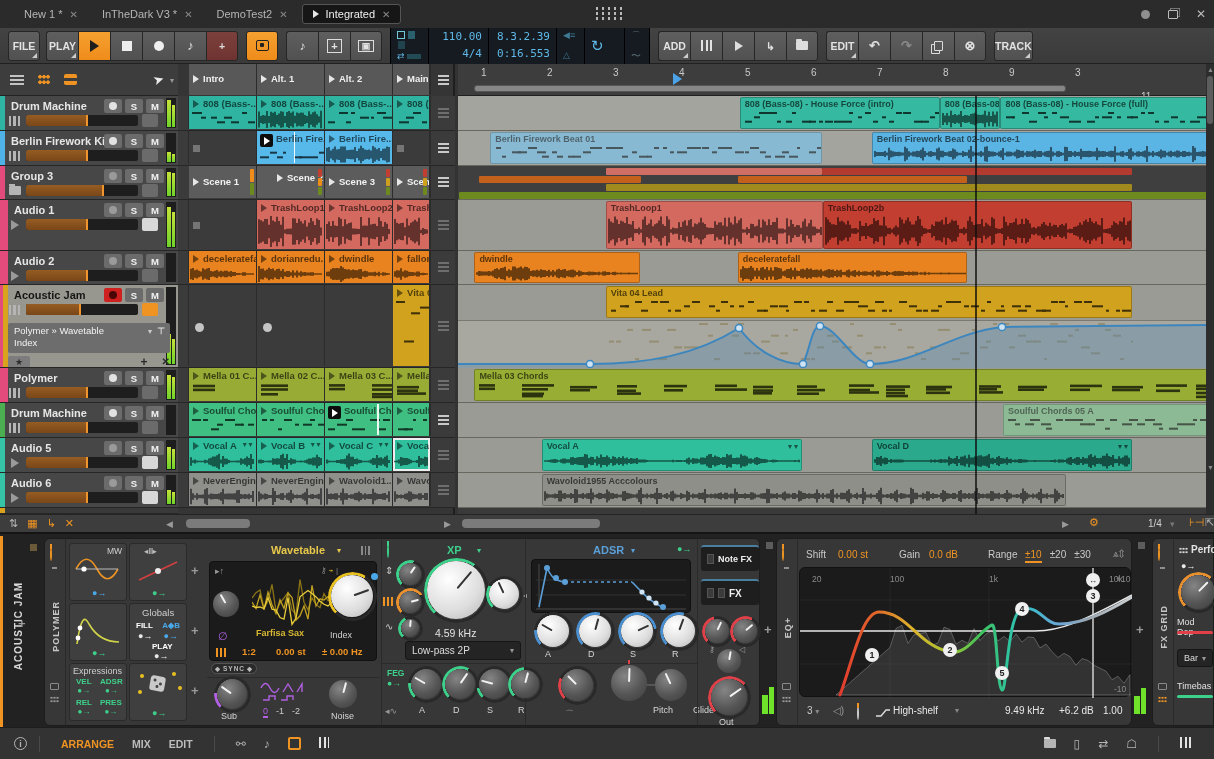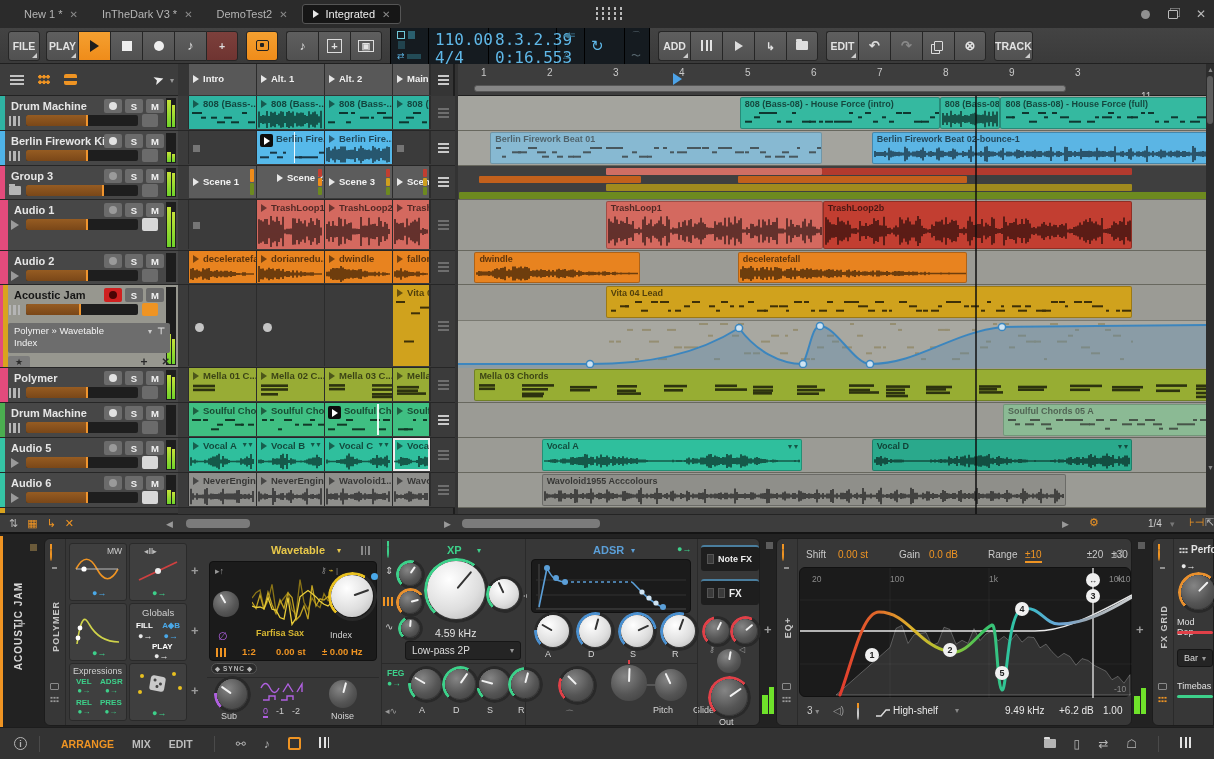--- a/index.html
+++ b/index.html
@@ -33,21 +33,21 @@
   .fold::after{content:'';position:absolute;right:2px;bottom:2px;border-left:5px solid transparent;border-bottom:5px solid #cdcdcd}
   .gap{width:8px}.gapL{width:6px}
   .tri-r{width:0;height:0;border-left:9px solid #fff;border-top:6px solid transparent;border-bottom:6px solid transparent}
   .tbtn.on .tri-r{border-left-color:#1d1d1d}
   .sq{width:10px;height:10px;background:#eee}
   .cir{width:10px;height:10px;border-radius:50%;background:#eee}
   .padic{width:13px;height:11px;border:1.5px solid #222;border-radius:2px;position:relative}
   .padic::after{content:'';position:absolute;left:3px;top:2px;width:4px;height:4px;background:#222;border-radius:1px}
   #display{height:36px;margin-left:8px;display:flex;background:#151b20;border-left:1px solid #000;border-right:1px solid #000}
   .dcell{height:100%;border-right:1px solid #000;padding:3px 6px;display:flex;flex-direction:column;justify-content:space-between}
-  .dnum{color:#5fb8e8;font-family:"DejaVu Sans Mono",monospace;font-size:16px;line-height:1.15}
+  .dnum{color:#5fb8e8;font-family:"DejaVu Sans Mono",monospace;font-size:11px;text-align:right;line-height:1.15}
   .dico{color:#3e7a96;font-size:9px;line-height:1.1}
   .teal{background:#2a5f6e;display:inline-block}
   #loopcell{flex-direction:row;align-items:center;gap:8px}
   .loopg{color:#5fb8e8;font-size:15px}
   .fadeg{color:#5a6a72;font-size:10px;line-height:1}
   .undoic{font-size:13px;color:#ddd}
   .ic-copy{width:9px;height:10px;border:1px solid #ddd;border-radius:1px;box-shadow:-3px 3px 0 -1px #565656,-3px 3px 0 0 #ddd}
   .barsic{width:11px;height:11px;background:repeating-linear-gradient(90deg,#e2e2e2 0 2px,transparent 2px 4.5px)}
   .ic-folder{width:12px;height:9px;background:#ddd;border-radius:1px;position:relative}
   .ic-folder::before{content:'';position:absolute;top:-2.5px;left:0;width:6px;height:2.5px;background:#ddd;border-radius:1px 1px 0 0}
@@ -1975,21 +1975,21 @@
         <span class="abs ic-dots" style="left:5px;top:157px"></span>
         <span class="abs ic-io" style="left:5px;top:171px"></span>
       </div>
       <span class="eqhead" style="left:29px;top:10px">Shift</span>
       <span class="eqhead ov" style="left:61px;top:10px">0.00 st</span>
       <span class="eqhead" style="left:122px;top:10px">Gain</span>
       <span class="eqhead ov" style="left:152px;top:10px">0.0 dB</span>
       <span class="eqhead" style="left:211px;top:10px">Range</span>
       <span id="eq-ranges" class="abs" style="left:248px;top:10px;display:flex;gap:8px">
           <span class="eqhead sel" style="position: static;">±10</span>
-          <span class="eqhead" style="position: static; margin-left: 37px;">±20</span>
+          <span class="eqhead" style="position: static;">±20</span>
           <span class="eqhead" style="position: static;">±30</span>
         </span>
       <span class="eqhead" style="left:336px;top:9px;color:#9a9a9a">⩓⇕</span>
       <div id="eq-graph" class="darkdisp" style="left:22px;top:28px;width:332px;height:130px;border-radius:6px"><svg width="332" height="130">
     <defs>
               <linearGradient id="eqg" x1="40" x2="332" gradientUnits="userSpaceOnUse">
       <stop offset="0" stop-color="#e23b2e"></stop>
                 <stop offset="0.12" stop-color="#e2662a"></stop>
                 <stop offset="0.25" stop-color="#ddb52b"></stop>
                 <stop offset="0.38" stop-color="#9fc433"></stop>

